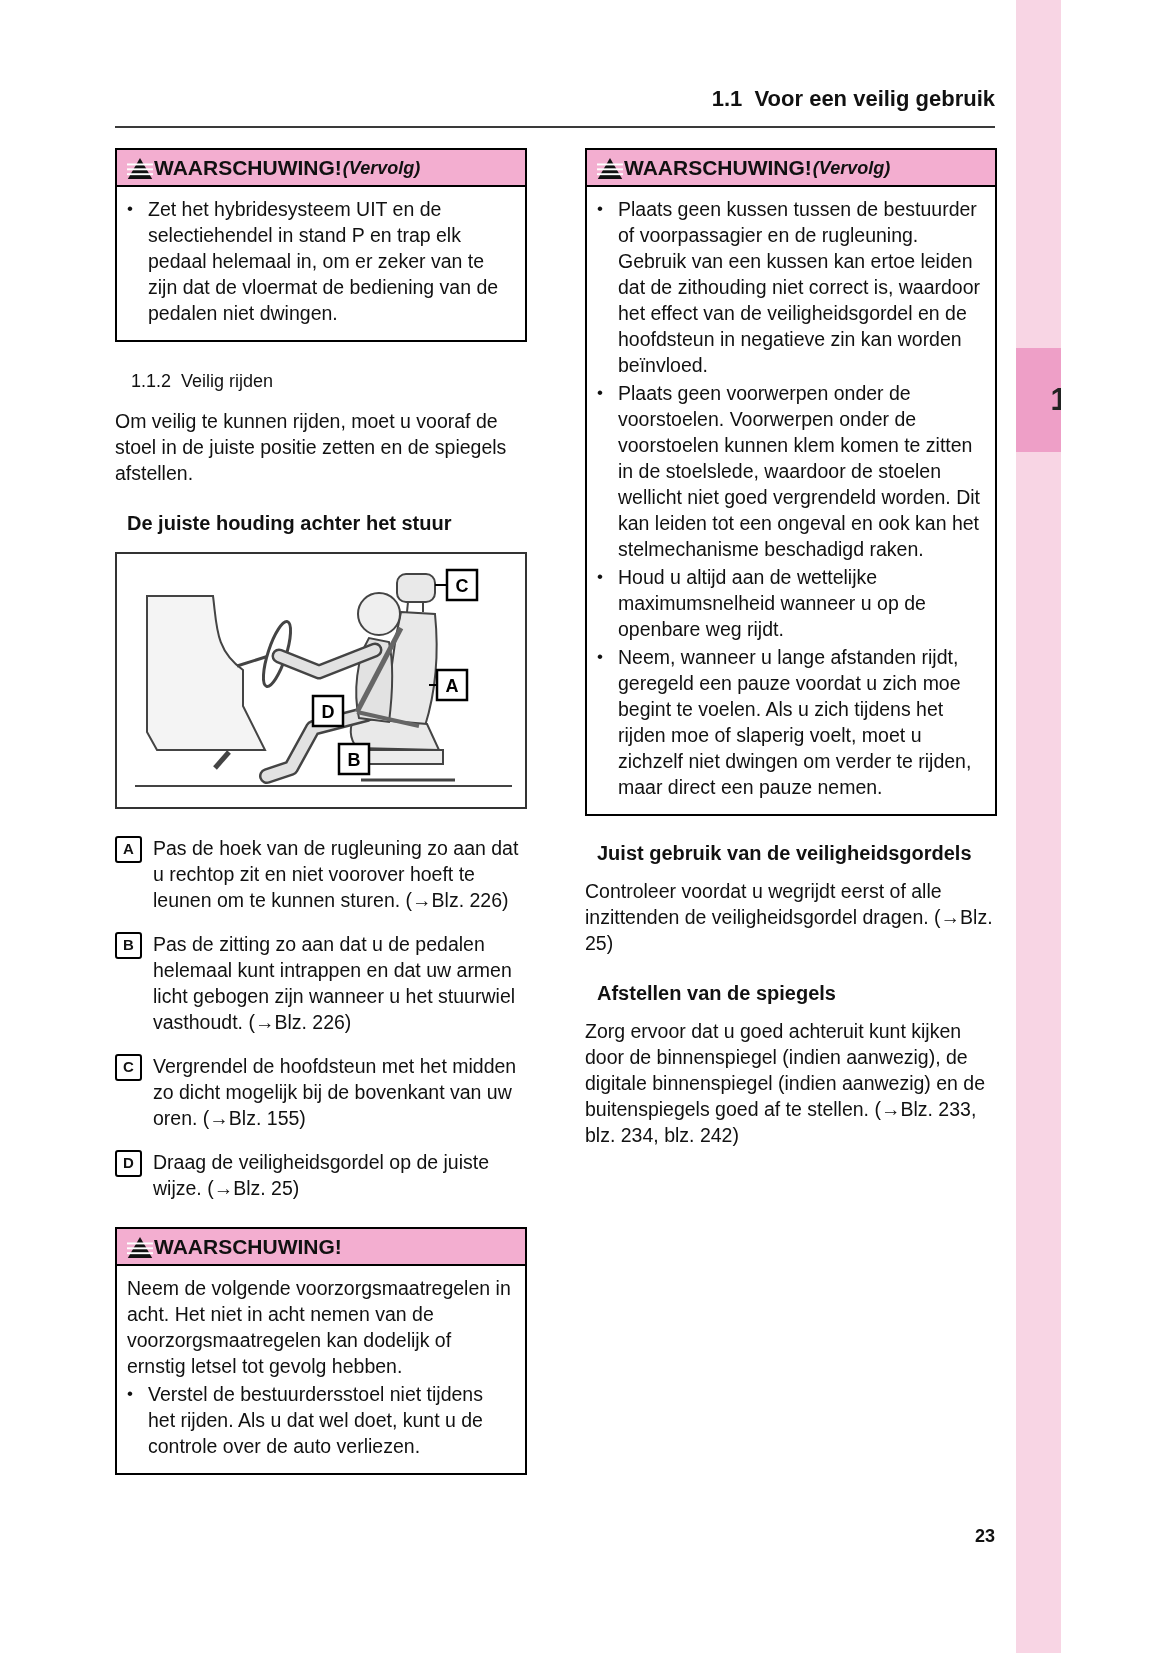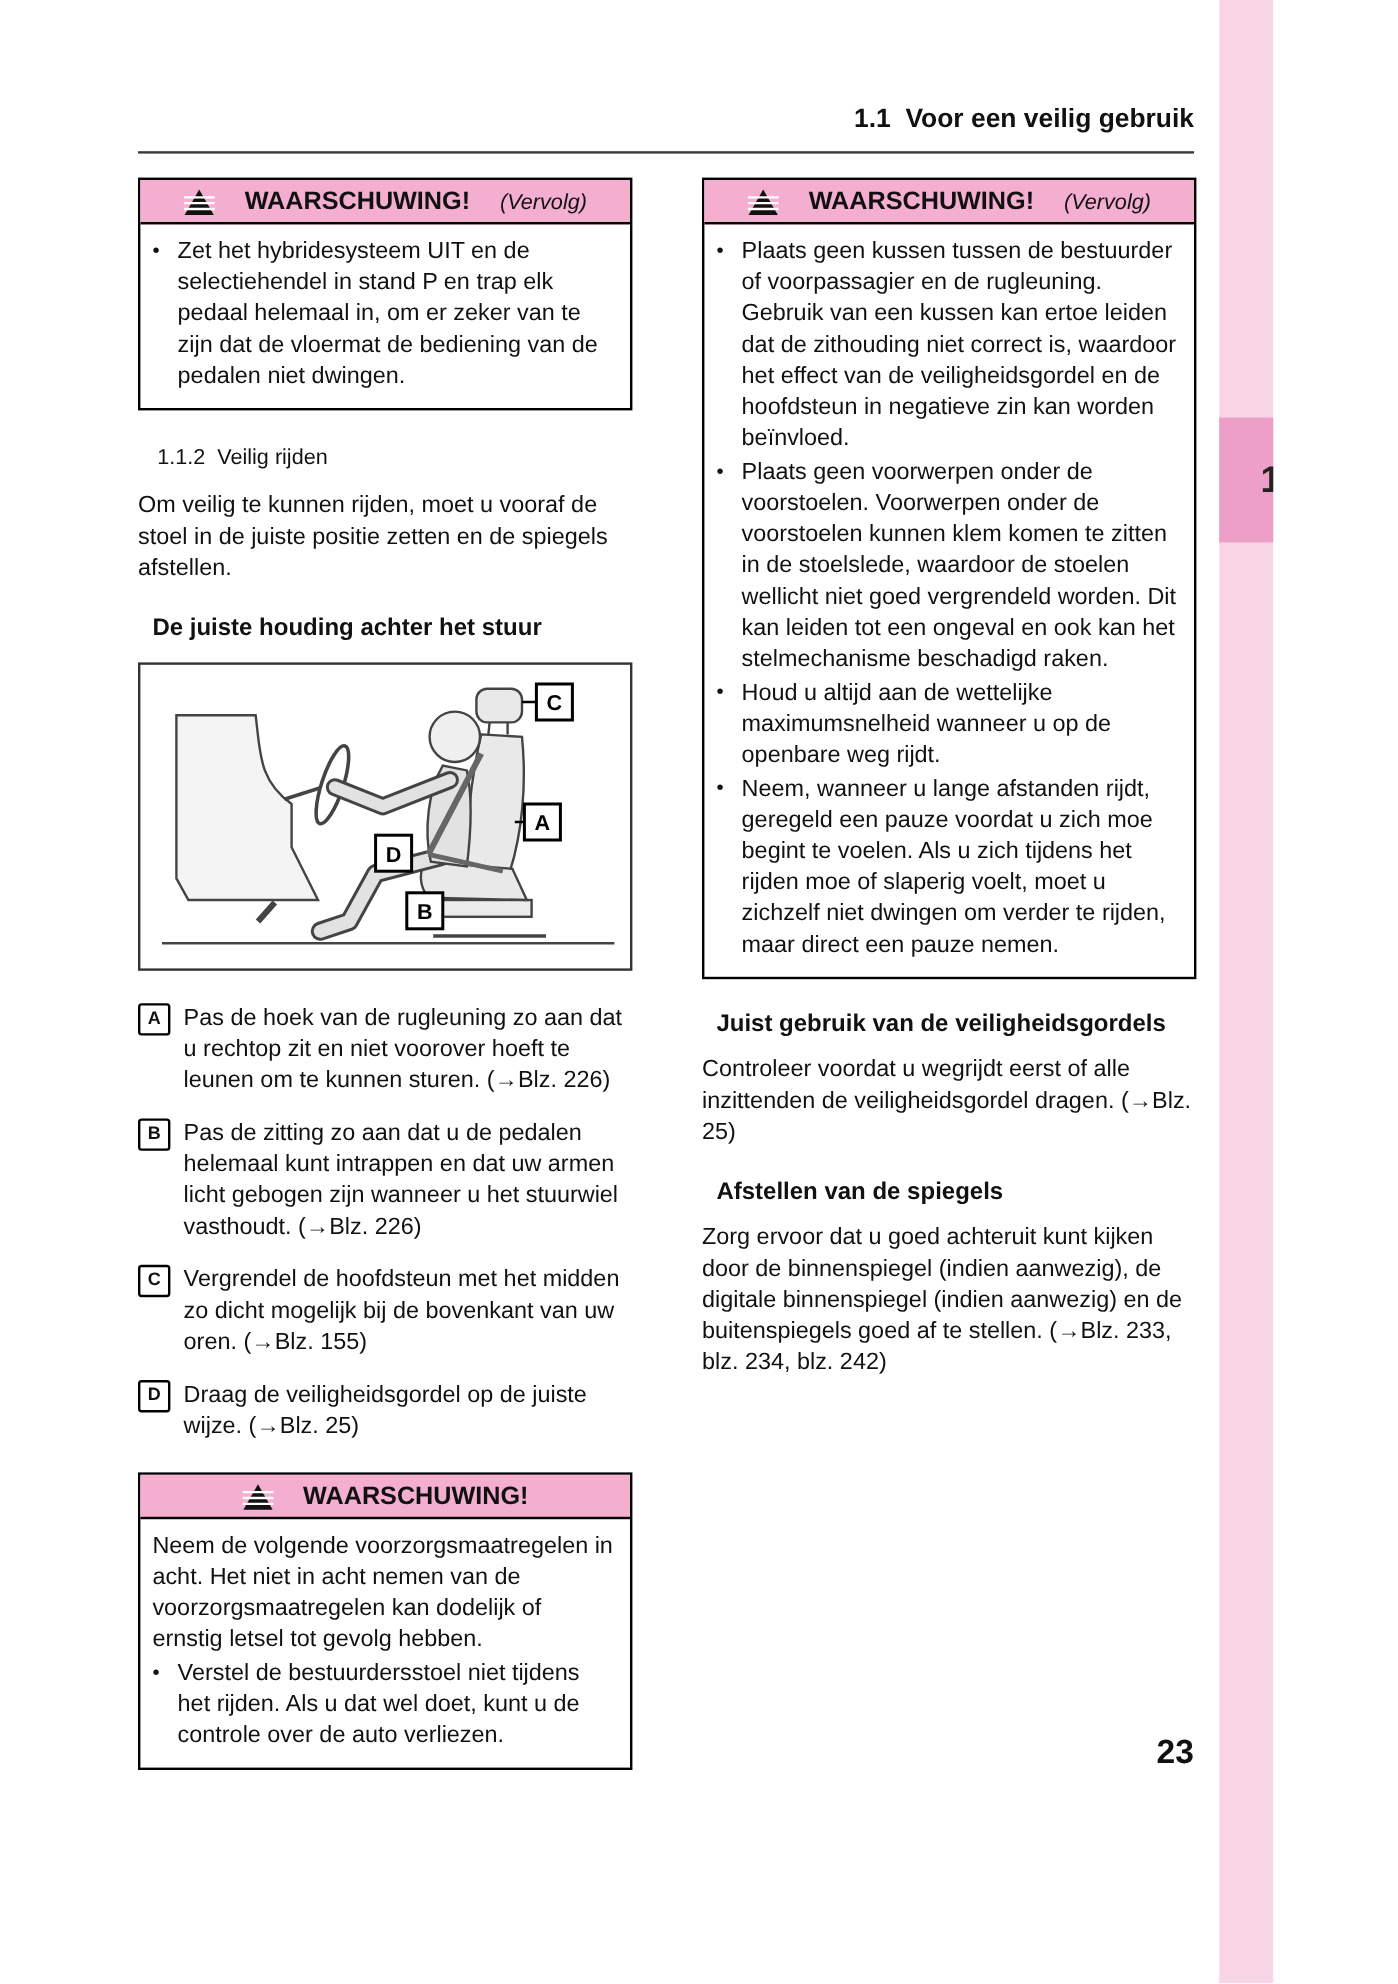--- a/index.html
+++ b/index.html
@@ -21,25 +21,25 @@
 
   
   .col { position:absolute; top:148px; width:412px; font-size:19.5px; line-height:26px; }
   .col-left  { left:115px; }
   .col-right { left:585px; }
 
   
   .warnbox { border:2px solid #000; background:#fff; }
   .warnbox + * { }
   .warnbox-head {
-    display:flex; align-items:center; gap:25px;
-    background:#f3aed0; border-bottom:2px solid #000; padding:5px 10px 4px;justify-content:center;
+    display:flex; align-items:center; gap:1px;
+    background:#f3aed0; border-bottom:2px solid #000; padding:5px 10px 4px;
   }
   .warnbox-title { font-weight:bold; font-size:21px; }
-  .warnbox-cont  { font-weight:normal; font-style:italic; font-size:18px; }
+  .warnbox-cont  { font-weight:bold; font-style:italic; font-size:18px; }
   .warnbox-body  { padding:9px 10px 12px; }
   .warn-icon { display:inline-flex; align-items:center; }
 
   .bullet { display:flex; margin-bottom:2px; }
   .bullet .dot { flex:none; width:21px; font-size:17px; }
   .bullet .btxt { flex:1; }
 
   
   .section-heading { font-size:18px; font-weight:normal; margin:26px 16px 14px; }
   .subheading { font-size:20px; font-weight:bold; margin:24px 12px 12px; }
@@ -70,22 +70,22 @@
     background:#ee9fc7; display:flex; align-items:center; justify-content:center;
     font-size:31px; font-weight:bold; color:#222;
   }
   .chapter-title-vertical {
     position:absolute; top:478px; left:0; width:86px;
     display:flex; justify-content:center;
     writing-mode:vertical-rl; font-size:21px; color:#111; letter-spacing:1px;
   }
 
   .page-number {
-    position:absolute; top:1444px; left:815px; width:180px;
-    text-align:right; font-size:28px; font-weight:bold;
+    position:absolute; top:1526px; left:815px; width:180px;
+    text-align:right; font-size:18px; font-weight:bold;
   }
 
   svg text.figlabel { font-family:"Liberation Sans","DejaVu Sans",sans-serif; font-weight:bold; font-size:18px; }
 </style>
 </head>
 <body>
 
 <div class="page">
 
   <div class="running-header">1.1&nbsp;&nbsp;Voor een veilig gebruik</div>

